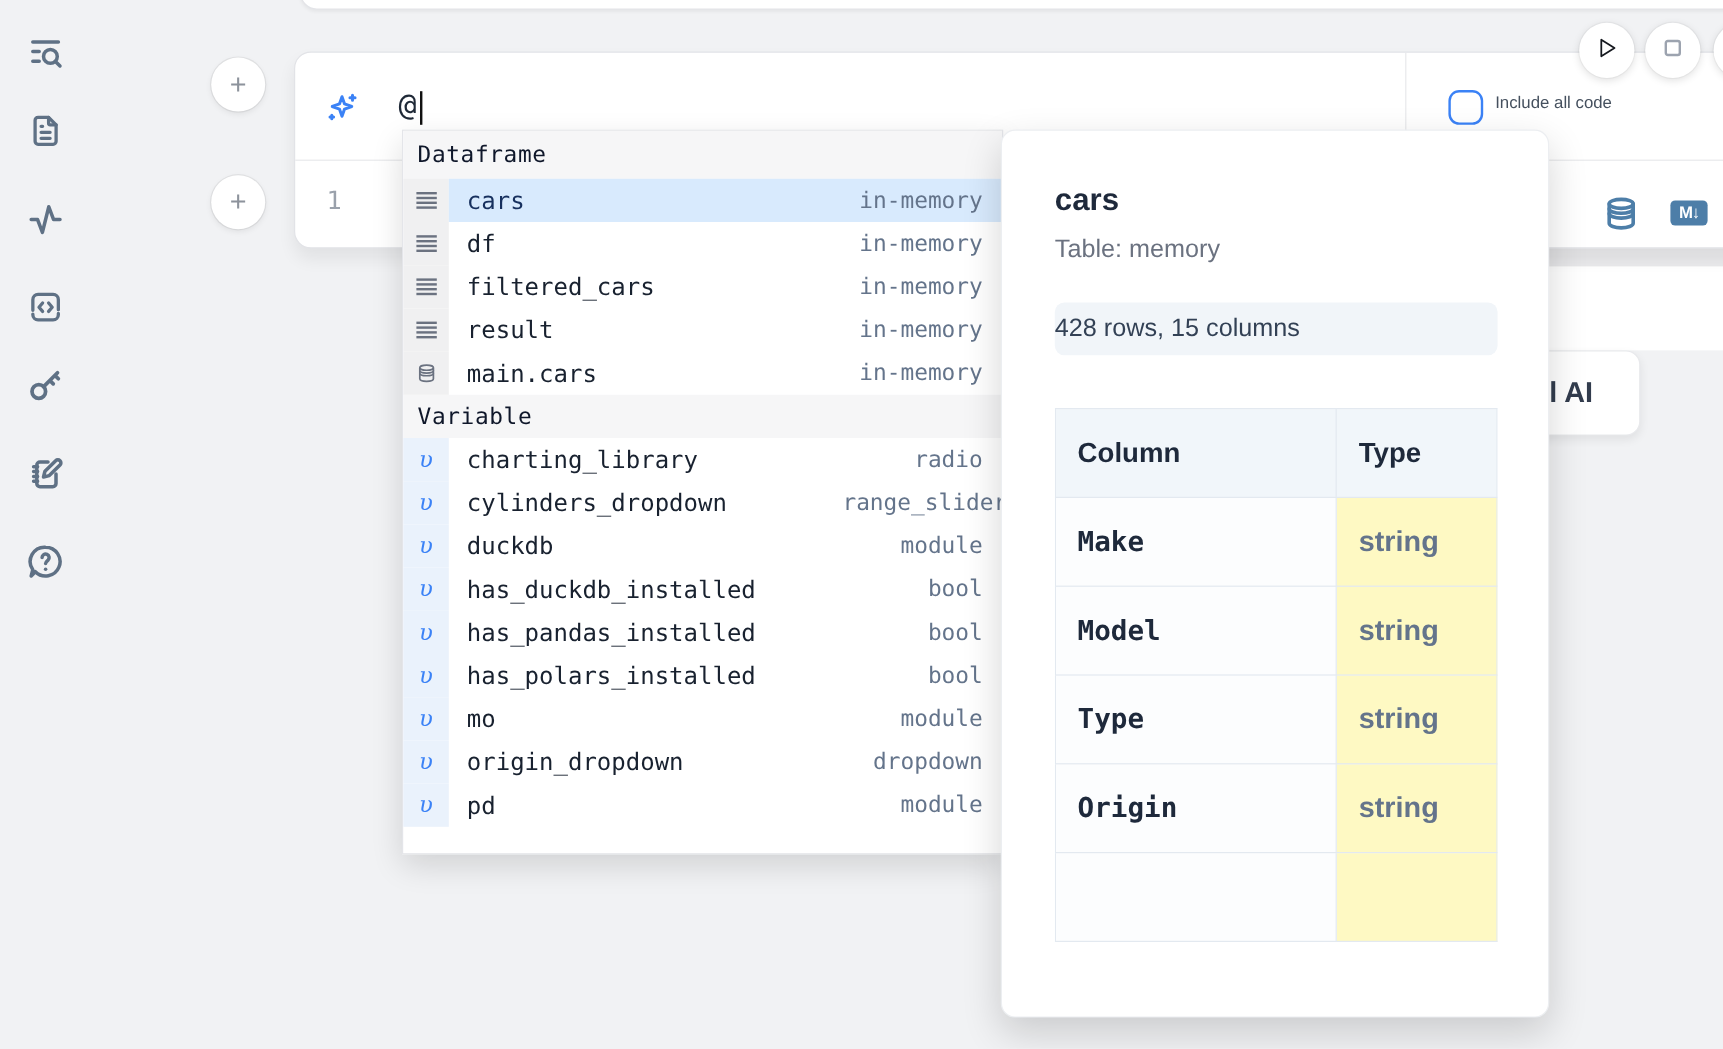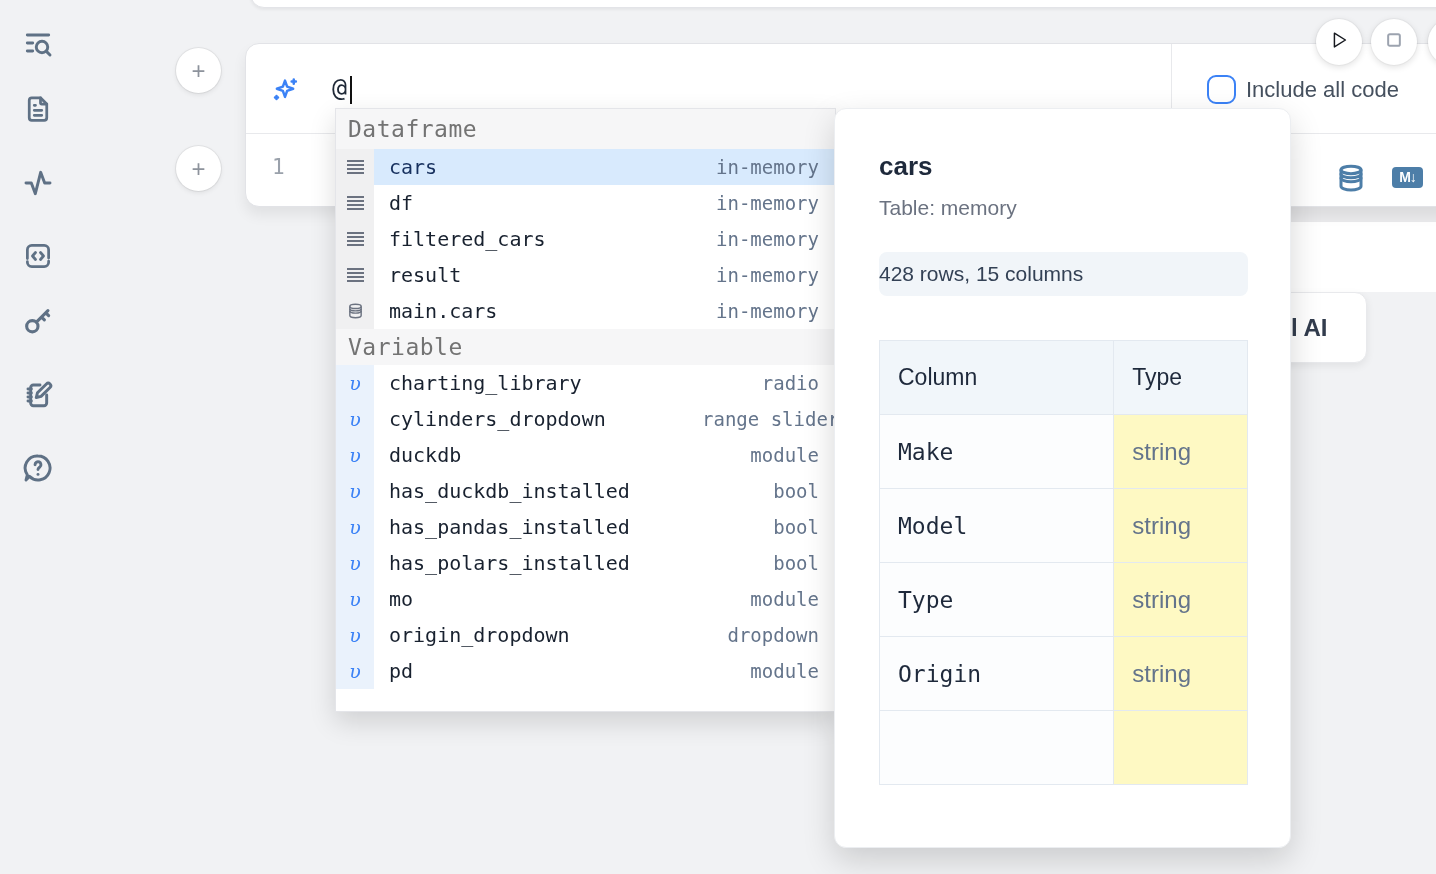--- a/index.html
+++ b/index.html
@@ -19,37 +19,37 @@
 
   
   .cell { left:245px; top:43px; width:1212px; height:164px; background:#fff; border:1px solid #e2e3e7; border-radius:14px; box-shadow:0 8px 14px rgba(0,0,0,.07); z-index:3; }
   .ai-row { position:absolute; left:0; top:0; right:0; height:90px; border-bottom:1px solid #e8e9ec; }
   .sparkle { position:absolute; left:24px; top:31px; width:30px; height:30px; }
   .sparkle svg { stroke:#3b82f6; fill:none; stroke-width:2; stroke-linecap:round; stroke-linejoin:round; }
   .prompt-text { position:absolute; left:86px; top:29px; font-family:"DejaVu Sans Mono", monospace; font-size:25px; color:#1f2937; }
   .caret { position:absolute; left:104px; top:32px; width:2px; height:28px; background:#111; }
   .ai-right { position:absolute; left:925px; top:0; bottom:0; border-left:1px solid #e8e9ec; right:0; }
   .checkbox { position:absolute; left:35px; top:31px; width:29px; height:29px; border:2px solid #3b82f6; border-radius:9px; background:#fff; cursor:pointer; }
-  .chk-label { position:absolute; left:74px; top:33px; font-size:22px; color:#45505e; }
+  .chk-label { position:absolute; left:74px; top:33px; font-size:14px; color:#45505e; }
   .code-row { position:absolute; left:0; top:91px; right:0; height:72px; }
   .line-no { position:absolute; left:26px; top:20px; font-family:"DejaVu Sans Mono", monospace; font-size:21px; color:#9aa1ab; }
   .db-btn { position:absolute; left:1090px; top:28px; width:30px; height:30px; cursor:pointer; }
   .db-btn svg { stroke:#4d7ea8; fill:none; stroke-width:2.4; stroke-linecap:round; }
   .md-btn { position:absolute; left:1146px; top:32px; width:31px; height:21px; background:#4d7ea8; border-radius:4px; color:#fff; font-weight:bold; font-size:14px; text-align:center; line-height:21px; letter-spacing:-1px; cursor:pointer; }
 
   
   .circle-btn { position:absolute; width:46px; height:46px; border-radius:50%; background:#fff; box-shadow:0 0 0 1px rgba(0,0,0,.03), 0 2px 7px rgba(0,0,0,.13); display:flex; align-items:center; justify-content:center; cursor:pointer; z-index:4; }
   .circle-btn svg { fill:none; stroke-linejoin:round; }
 
   
   .plus-btn { position:absolute; width:45px; height:45px; border-radius:50%; background:#fff; box-shadow:0 0 0 1px rgba(0,0,0,.06), 0 2px 5px rgba(0,0,0,.08); color:#8d939c; font-size:24px; font-weight:300; display:flex; align-items:center; justify-content:center; cursor:pointer; z-index:4; }
 
   
   .ac-pop { left:335px; top:108px; width:501px; height:604px; background:#fff; border:1px solid #e4e5e9; box-shadow:0 10px 25px rgba(0,0,0,.14); overflow:hidden; z-index:30; font-family:"DejaVu Sans Mono", monospace; }
-  .ac-header { height:40px; background:#f6f6f7; color:#737373; font-size:23px; line-height:40px; padding-left:12px; letter-spacing:.5px; }
+  .ac-header { height:40px; background:#f6f6f7; color:#0f172a; font-size:19px; line-height:40px; padding-left:12px; letter-spacing:.5px; }
   .ac-header.h2 { height:36px; line-height:36px; }
   .ac-row { height:36px; display:flex; align-items:center; cursor:pointer; }
   .ac-gutter { width:38px; height:100%; flex:none; display:flex; align-items:center; justify-content:center; background:#f0f0f1; }
   .ac-row.var .ac-gutter { background:#eaf2fc; }
   .ac-main { flex:1; height:100%; display:flex; align-items:center; padding:0 16px 0 15px; }
   .ac-row.selected .ac-main { background:#d8eafd; }
   .ac-name { font-size:20px; color:#18212f; white-space:nowrap; }
   .ac-row.selected .ac-name { color:#17305e; }
   .ac-type { margin-left:auto; font-size:19px; color:#64748b; white-space:nowrap; }
   .ac-type.clip { margin-left:0; position:absolute; right:0; width:133px; overflow:hidden; }
@@ -59,21 +59,21 @@
   .tbl-db svg, .var-u { display:block; }
   .var-u { color:#3b82f6; font-style:italic; font-size:19px; font-family:"DejaVu Serif", serif; }
 
   
   .pv-pop { left:834px; top:108px; width:457px; height:740px; background:#fff; border:1px solid #eceef1; border-radius:12px; box-shadow:0 12px 32px rgba(0,0,0,.16); z-index:40; padding:42px 44px; overflow:hidden; }
   .pv-title { font-size:26px; font-weight:bold; color:#1e293b; }
   .pv-src { margin-top:14px; font-size:21px; color:#6b7280; }
   .pv-badge { margin-top:32px; width:369px; height:44px; background:#f1f5f9; border-radius:8px; font-size:21px; color:#334155; line-height:44px; padding-left:0; }
   .pv-tablewrap { margin-top:44px; width:369px; height:466px; overflow:hidden; }
   .pv-table { width:369px; border-collapse:collapse; }
-  .pv-table th, .pv-table td { border:1px solid #e3e9f0; height:74px; padding-left:18px; text-align:left; font-weight:normal; }
+  .pv-table th, .pv-table td { border:1px solid #e3e9f0; height:74px; padding-left:18px; text-align:left; font-weight:bold; }
   .pv-table th { background:#f1f6fa; font-size:23px; color:#1e293b; }
   .pv-table td.cname { font-family:"DejaVu Sans Mono", monospace; font-size:23px; color:#1e293b; background:#fcfdfe; }
   .pv-table td.ctype { font-size:24px; color:#64748b; background:#fef9c3; }
   .pv-table col.c1 { width:235px; } .pv-table col.c2 { width:134px; }
 
   
   .ai-btn { left:1240px; top:292px; width:127px; height:71px; background:#fff; border:1px solid #e8e9ec; border-radius:12px; box-shadow:0 3px 8px rgba(0,0,0,.07); z-index:10; cursor:pointer; font-size:24px; font-weight:bold; color:#323c4d; line-height:69px; padding-left:50px; white-space:nowrap; }
 </style>
 </head>
 <body>

